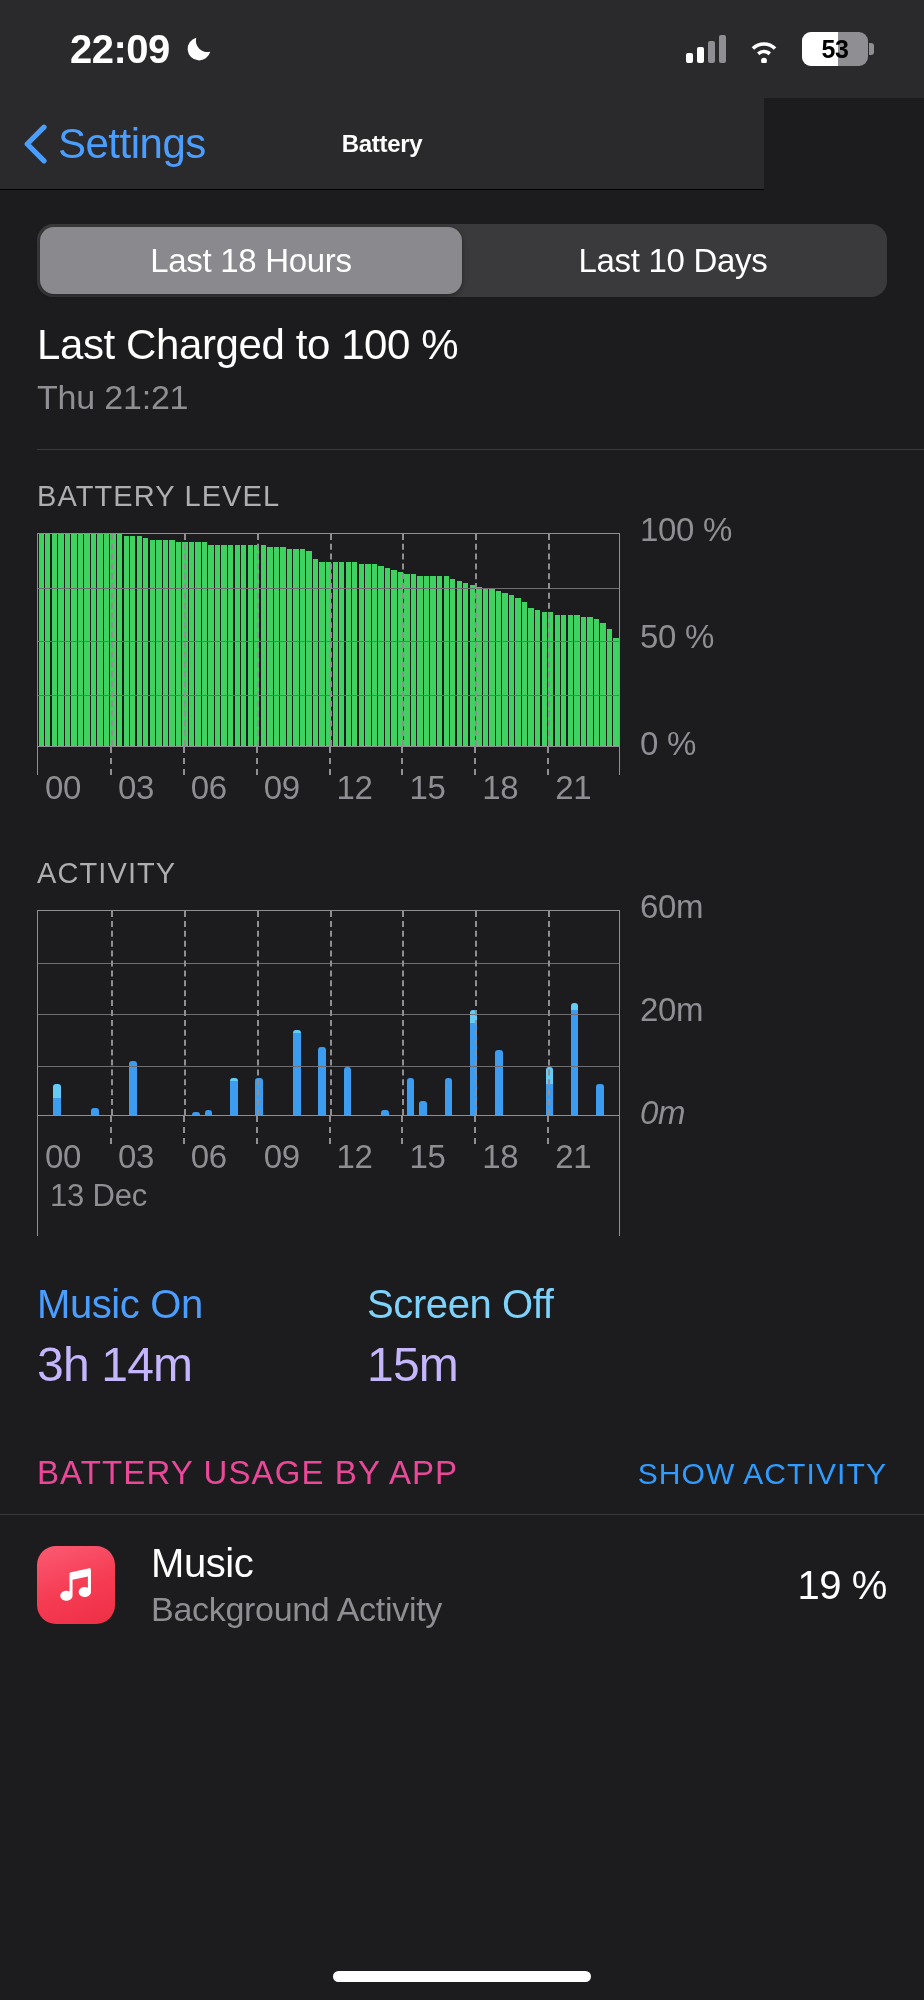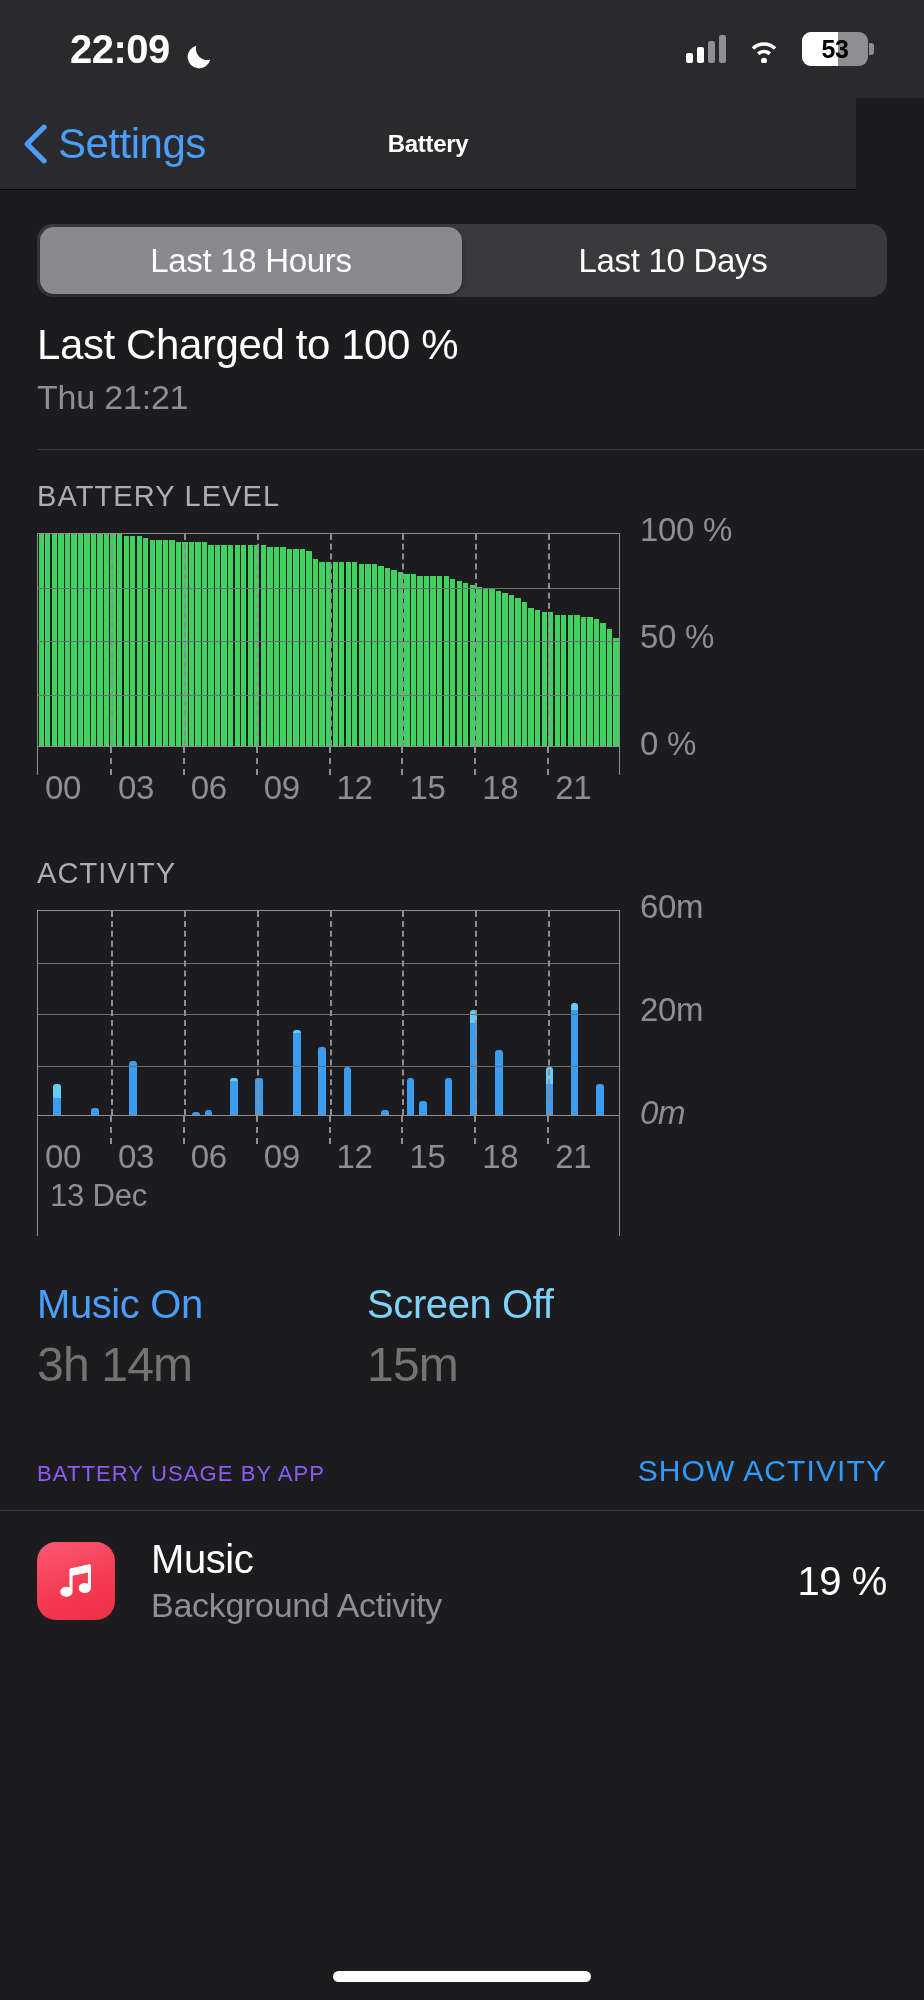--- a/index.html
+++ b/index.html
@@ -11,21 +11,21 @@
   }
   .phone { position:relative; width:924px; height:2000px; background:#1c1c1e; }
 
   
   .statusbar {
     position:absolute; top:0; left:0; width:924px; height:98px;
     background:#2a2a2c;
     display:flex; align-items:center; justify-content:space-between;
     padding:0 56px 0 70px;
   }
-  .sb-left { display:flex; align-items:flex-end; gap:14px; }
+  .sb-left { display:flex; align-items:center; gap:14px; }
   .sb-time { color:#fff; font-size:40px; font-weight:700; letter-spacing:-0.5px; }
   .sb-moon { width:30px; height:30px; position:relative; display:inline-block; }
   .sb-moon svg { display:block; }
   .sb-right { display:flex; align-items:center; gap:19px; }
   .sig { display:flex; align-items:flex-end; gap:4px; height:28px; }
   .sig i { display:block; width:7px; background:#fff; border-radius:2px; }
   .sig i:nth-child(1){ height:10px; }
   .sig i:nth-child(2){ height:16px; }
   .sig i:nth-child(3){ height:22px; background:#8e8e93; }
   .sig i:nth-child(4){ height:28px; background:#8e8e93; }
@@ -42,21 +42,21 @@
     position:absolute; inset:0; display:flex; align-items:center; justify-content:center;
     font-size:25px; font-weight:700; color:#000; z-index:2; letter-spacing:-0.5px;
   }
   .batt-cap {
     position:absolute; right:-6px; top:11px; width:5px; height:12px;
     background:#8e8e93; border-radius:0 3px 3px 0;
   }
 
   
   .navbar {
-    position:absolute; top:98px; left:0; width:856px; height:92px;
+    position:absolute; top:98px; left:0; width:764px; height:92px;
     background:#2a2a2c;
     border-bottom:1px solid #000;
     display:flex; align-items:center;
   }
   .nav-back {
     display:flex; align-items:center; gap:10px;
     margin-left:22px; cursor:pointer;
   }
   .chev { width:26px; height:40px; }
   .nav-back-label { color:#4a9eff; font-size:42px; letter-spacing:-0.5px; }
@@ -118,28 +118,28 @@
   .xaxis .vdash, .xaxis .vsolid { top:0; height:28px; bottom:auto; }
   .xlab { position:absolute; top:22px; color:#8e8e93; font-size:33px; letter-spacing:-0.3px; }
 
   .daylabel { color:#8e8e93; font-size:31px; letter-spacing:-0.2px; padding-left:13px; }
 
   
   .screens { display:flex; margin-top:46px; padding-left:37px; }
   .screen-col:first-child { width:330px; }
   .screen-key { color:#4a9eff; font-size:40px; letter-spacing:-0.4px; }
   .screen-key.off { color:#7dd3fc; }
-  .screen-val { color:#737373; font-size:48px; margin-top:10px; letter-spacing:-0.8px; }
+  .screen-val { color:#c4b5fd; font-size:48px; margin-top:10px; letter-spacing:-0.8px; }
 
   
   .usage-head {
     display:flex; align-items:baseline; justify-content:space-between;
     margin-top:62px; padding:0 37px 0 37px;
   }
-  .usage-title { color:#8b5cf6; font-size:22px; letter-spacing:1.1px; }
+  .usage-title { color:#ec4899; font-size:33px; letter-spacing:1.1px; }
   .usage-action { color:#2f9dff; font-size:30px; letter-spacing:1.1px; cursor:pointer; }
 
   .applist { margin-top:22px; border-top:1px solid #3a3a3c; background:#1c1c1e; }
   .approw { display:flex; align-items:center; padding:26px 37px 0 37px; }
   .appicon {
     width:78px; height:78px; border-radius:19px; flex:none;
     background:linear-gradient(160deg,#fb5b73 0%,#f53b52 55%,#ee2f46 100%);
     display:flex; align-items:center; justify-content:center;
   }
   .appmeta { margin-left:36px; flex:1; }

